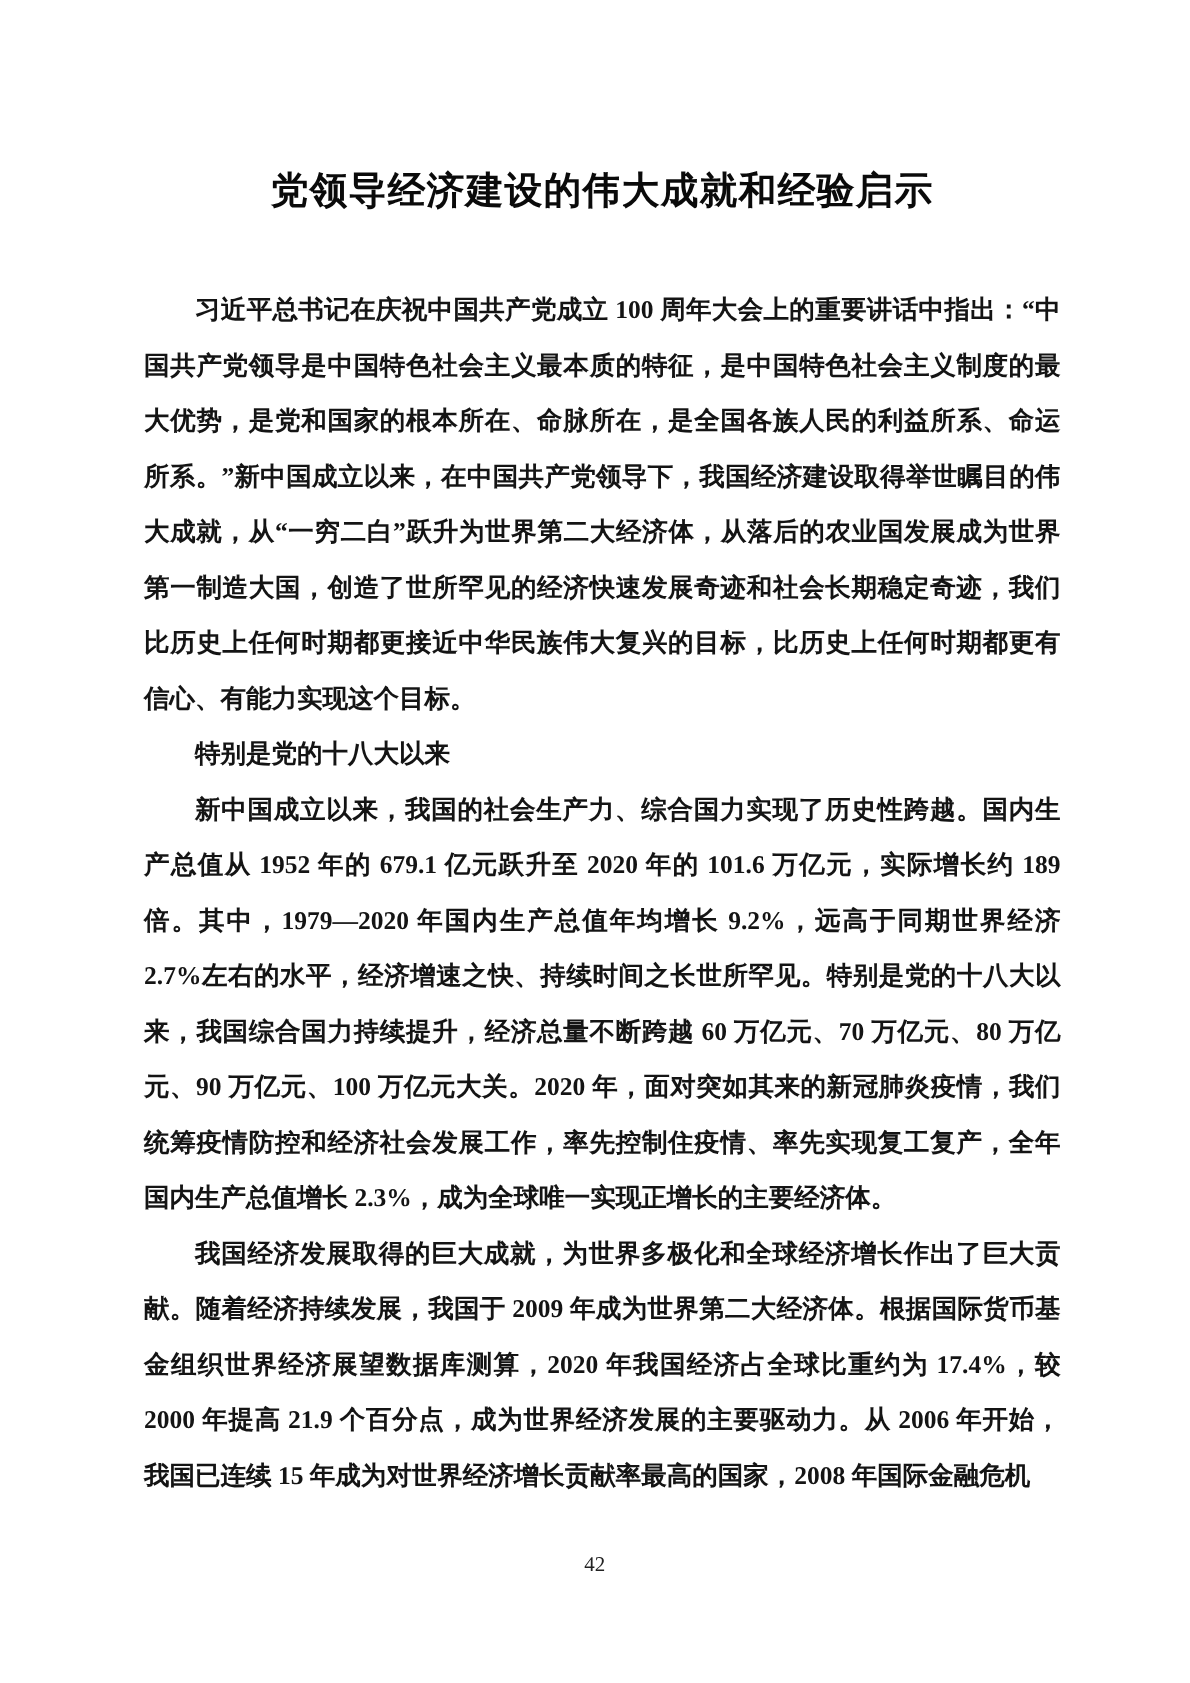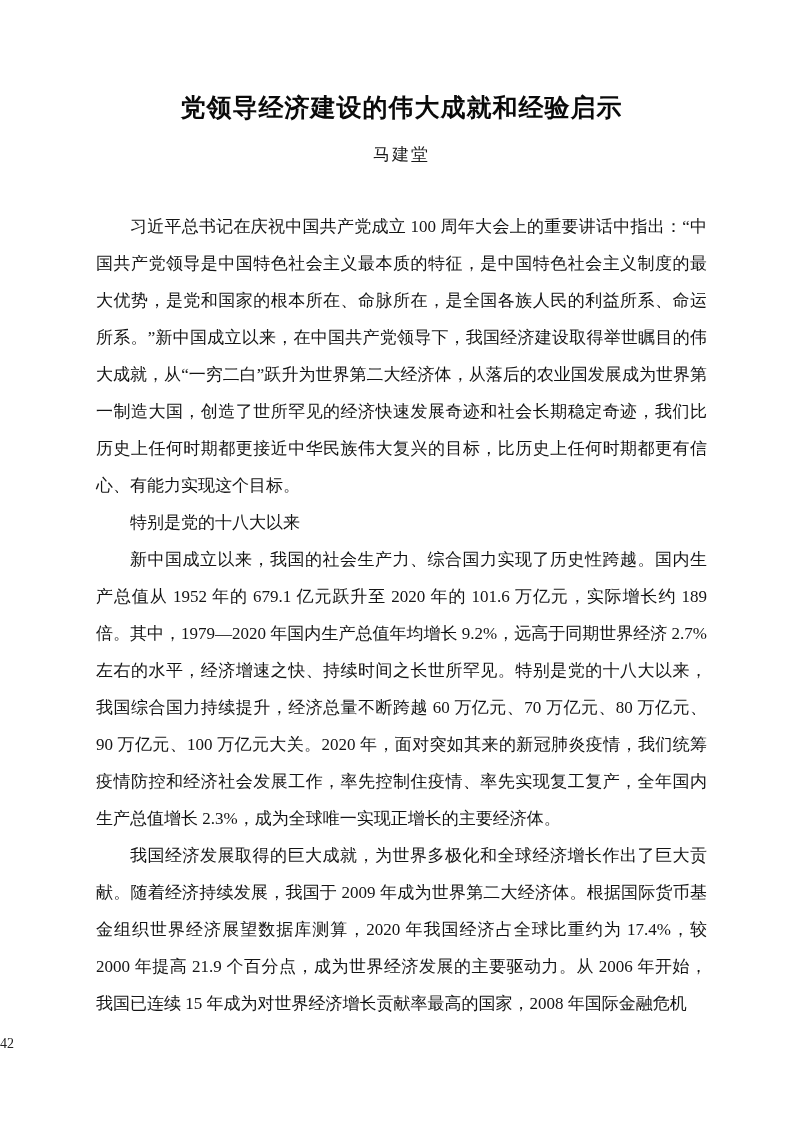--- a/index.html
+++ b/index.html
@@ -12,21 +12,21 @@
     width: 793px;
     height: 1122px;
     margin: 0 auto;
     background: #ffffff;
     color: #121212;
     overflow: hidden;
   }
   .content {
     position: absolute;
     left: 96px;
-    top: 90px;
+    top: 110px;
     width: 611px;
   }
   .doc-title {
     font-size: 25px;
     font-weight: bold;
     text-align: center;
     line-height: 36px;
     letter-spacing: 1px;
     color: #0a0a0a;
   }
@@ -40,37 +40,38 @@
   .body-text {
     margin-top: 42px;
     font-size: 17px;
     line-height: 37px;
     text-align: justify;
     color: #141414;
   }
   .body-text p {
     text-indent: 2em;
     margin: 0;
+    font-weight: bold;
   }
   .page-number {
     position: absolute;
     left: 0;
     right: 0;
     top: 1036px;
+    text-align: center;
     font-size: 14px;
     color: #222222;
   }
 </style>
 </head>
 <body>
 
 <div class="page">
   <div class="content">
     <h1 class="doc-title">党领导经济建设的伟大成就和经验启示</h1>
-    <div class="doc-author">马建堂</div>
     <div class="body-text">
       <p>习近平总书记在庆祝中国共产党成立 100 周年大会上的重要讲话中指出：“中国共产党领导是中国特色社会主义最本质的特征，是中国特色社会主义制度的最大优势，是党和国家的根本所在、命脉所在，是全国各族人民的利益所系、命运所系。”新中国成立以来，在中国共产党领导下，我国经济建设取得举世瞩目的伟大成就，从“一穷二白”跃升为世界第二大经济体，从落后的农业国发展成为世界第一制造大国，创造了世所罕见的经济快速发展奇迹和社会长期稳定奇迹，我们比历史上任何时期都更接近中华民族伟大复兴的目标，比历史上任何时期都更有信心、有能力实现这个目标。</p>
       <p>特别是党的十八大以来</p>
       <p>新中国成立以来，我国的社会生产力、综合国力实现了历史性跨越。国内生产总值从 1952 年的 679.1 亿元跃升至 2020 年的 101.6 万亿元，实际增长约 189 倍。其中，1979—2020 年国内生产总值年均增长 9.2%，远高于同期世界经济 2.7%左右的水平，经济增速之快、持续时间之长世所罕见。特别是党的十八大以来，我国综合国力持续提升，经济总量不断跨越 60 万亿元、70 万亿元、80 万亿元、90 万亿元、100 万亿元大关。2020 年，面对突如其来的新冠肺炎疫情，我们统筹疫情防控和经济社会发展工作，率先控制住疫情、率先实现复工复产，全年国内生产总值增长 2.3%，成为全球唯一实现正增长的主要经济体。</p>
       <p>我国经济发展取得的巨大成就，为世界多极化和全球经济增长作出了巨大贡献。随着经济持续发展，我国于 2009 年成为世界第二大经济体。根据国际货币基金组织世界经济展望数据库测算，2020 年我国经济占全球比重约为 17.4%，较 2000 年提高 21.9 个百分点，成为世界经济发展的主要驱动力。从 2006 年开始，我国已连续 15 年成为对世界经济增长贡献率最高的国家，2008 年国际金融危机</p>
     </div>
   </div>
   <div class="page-number">42</div>
 </div>
 

